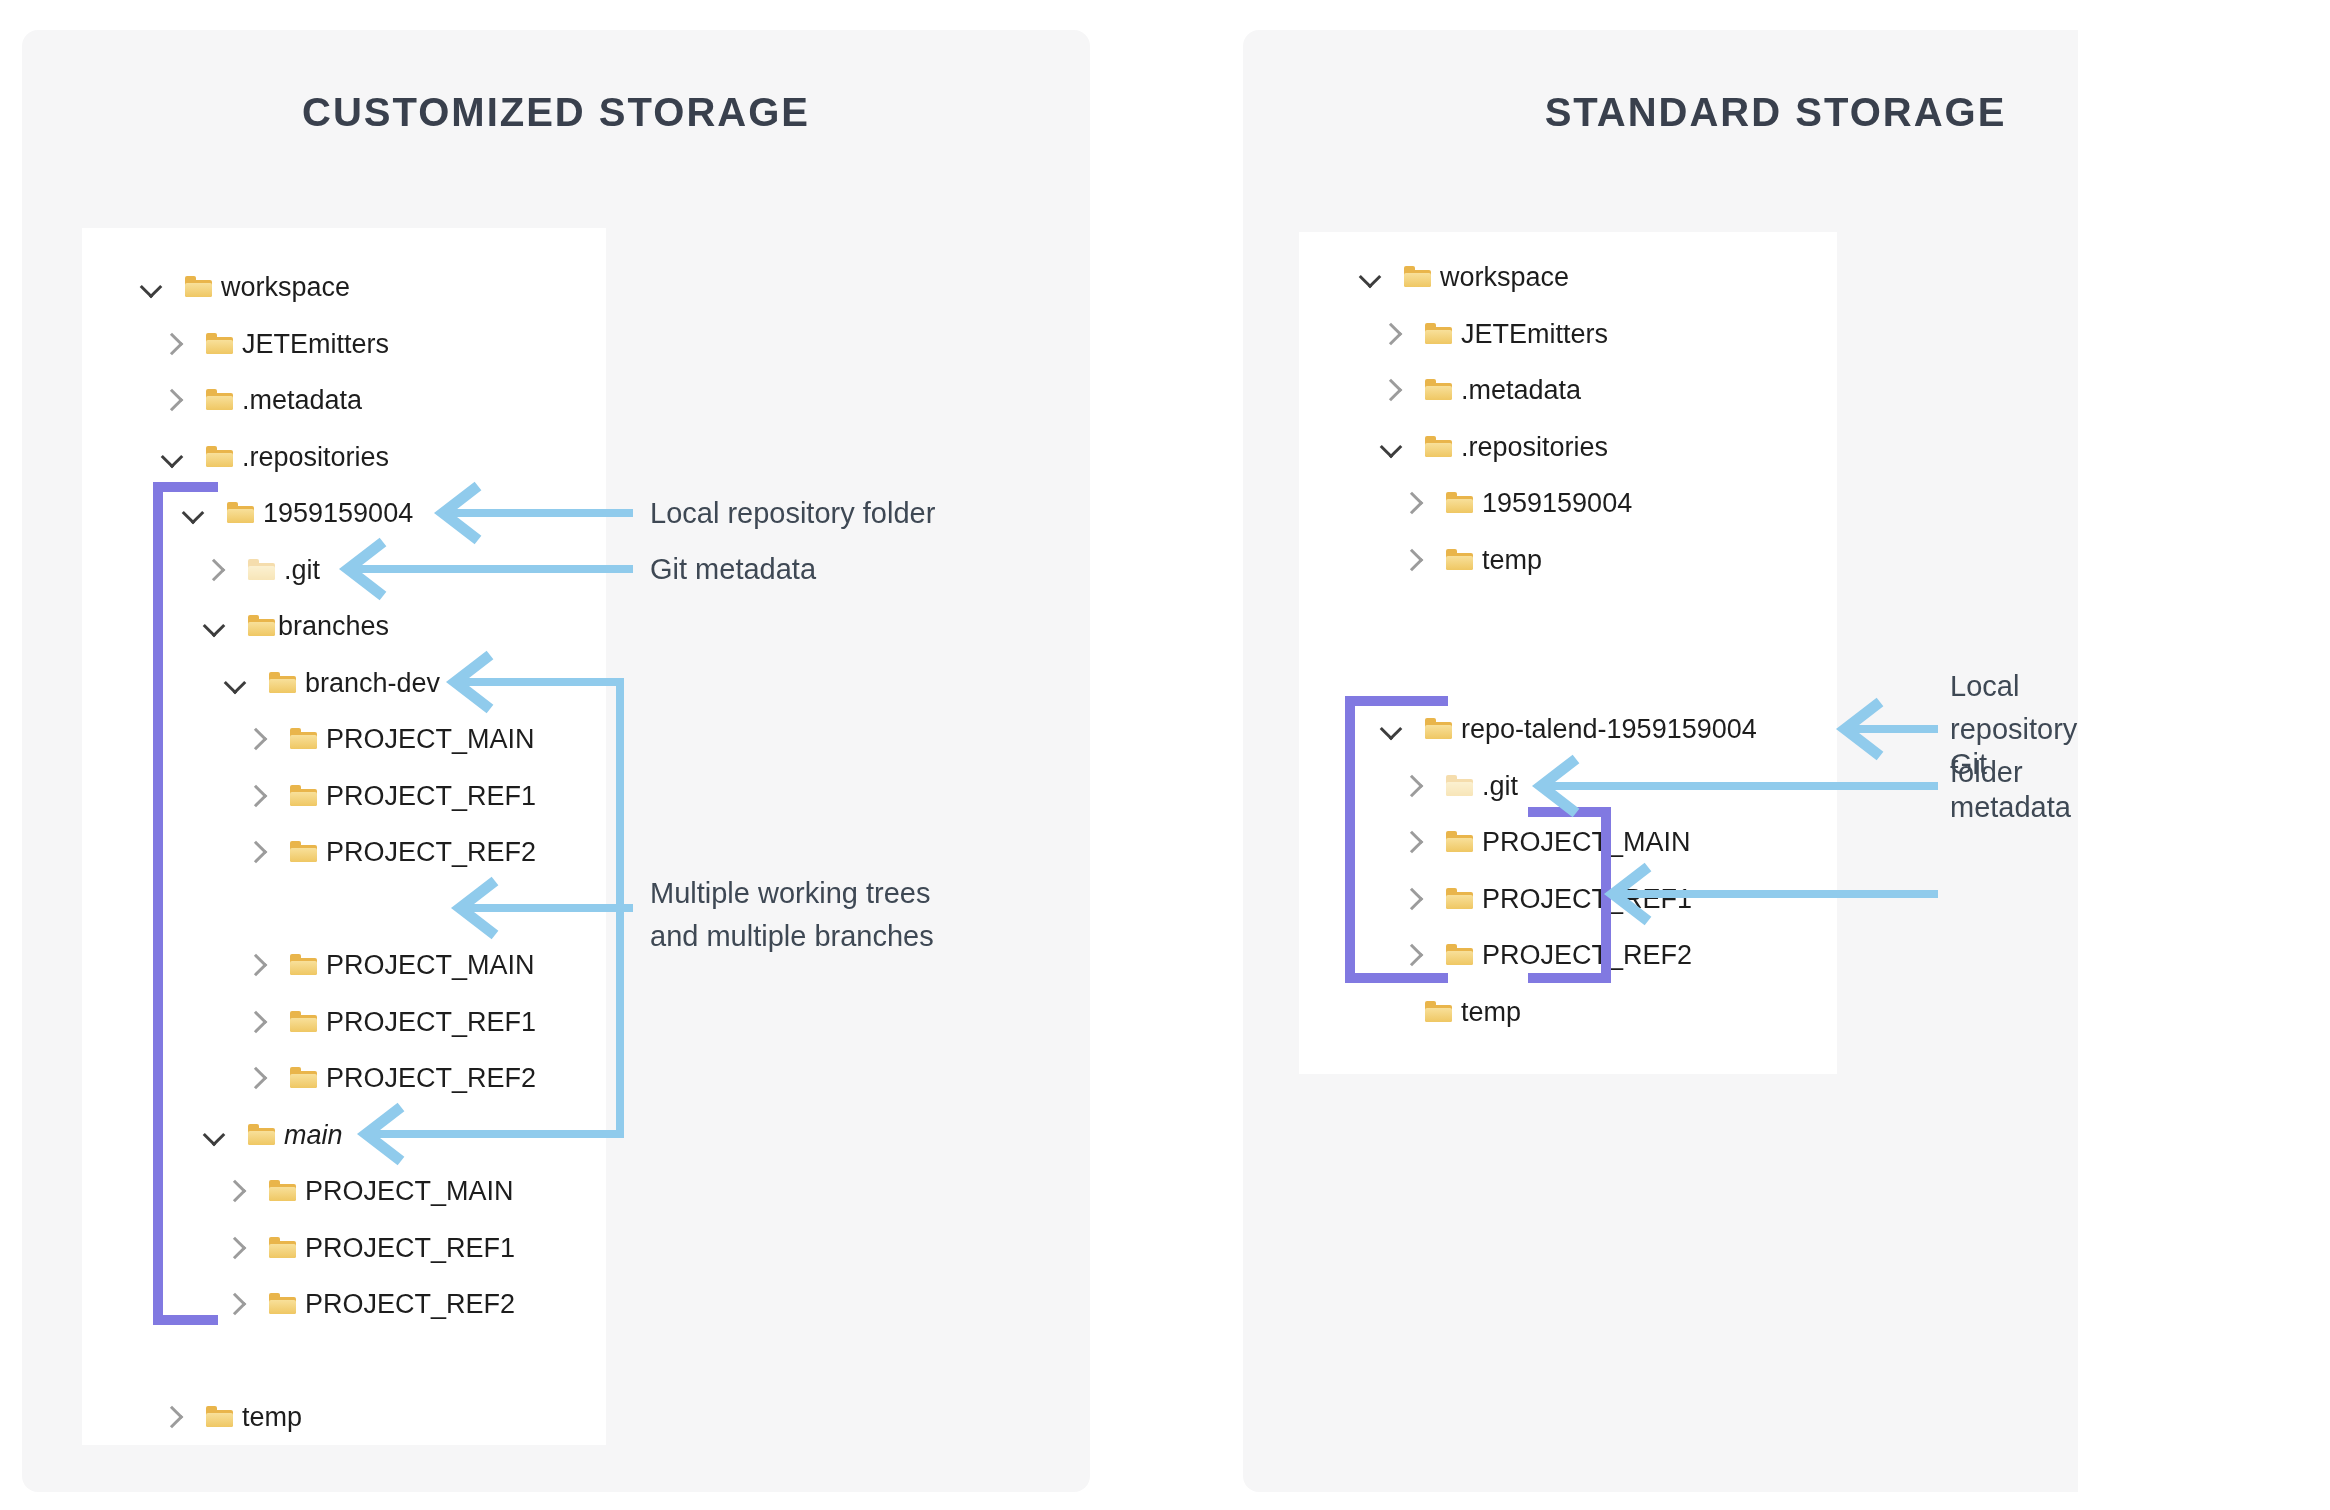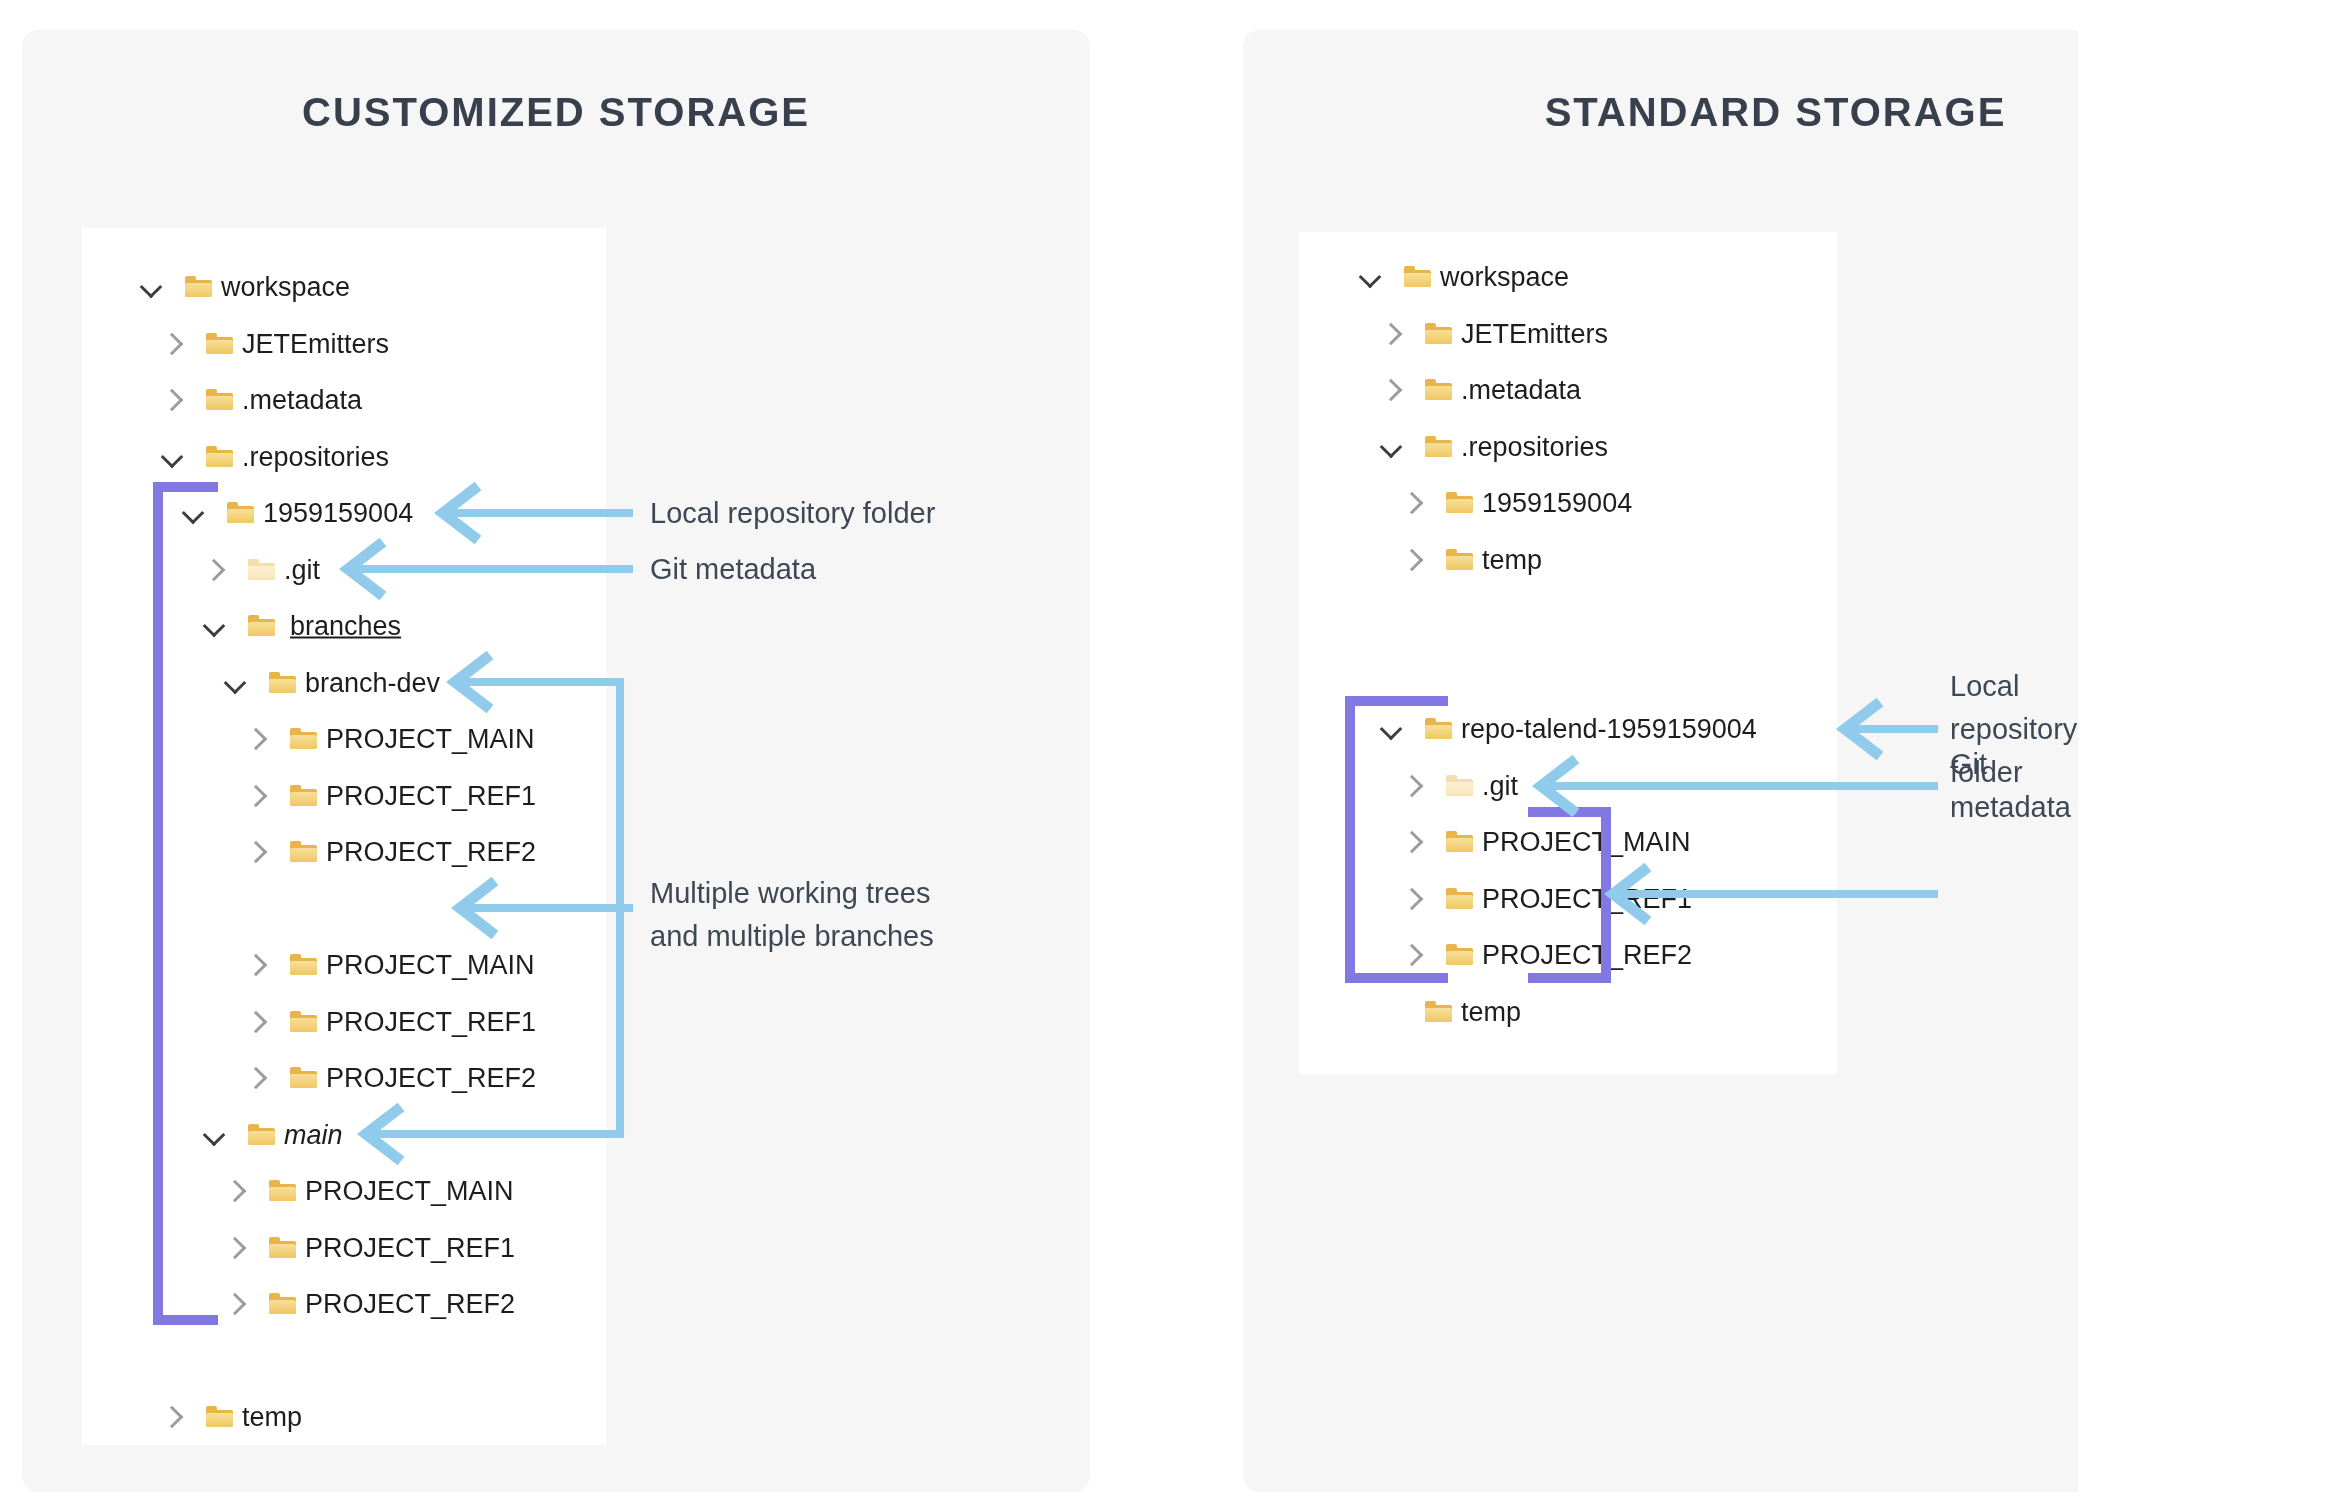--- a/index.html
+++ b/index.html
@@ -92,21 +92,21 @@
           <span class="front"></span>
         </span>
         <span class="tree-label" style="left: 202px; top: 28px;">.git</span>
       </div>
       <div class="tree-row" style="left: 0px; top: 370px; width: 524px;">
         <span class="chev expanded" style="left: 124px; top: 20px;"></span>
         <span class="folder" style="left: 166px; top: 17px;">
           <span class="back"></span>
           <span class="front"></span>
         </span>
-        <span class="tree-label" style="left: 208px; top: 28px; text-decoration: underline;">branches</span>
+        <span class="tree-label" style="left: 196px; top: 28px;">branches</span>
       </div>
       <div class="tree-row" style="left: 0px; top: 426.5px; width: 524px;">
         <span class="chev expanded" style="left: 145px; top: 20px;"></span>
         <span class="folder" style="left: 187px; top: 17px;">
           <span class="back"></span>
           <span class="front"></span>
         </span>
         <span class="tree-label" style="left: 223px; top: 28px;">branch-dev</span>
       </div>
       <div class="tree-row" style="left: 0px; top: 483px; width: 524px;">

